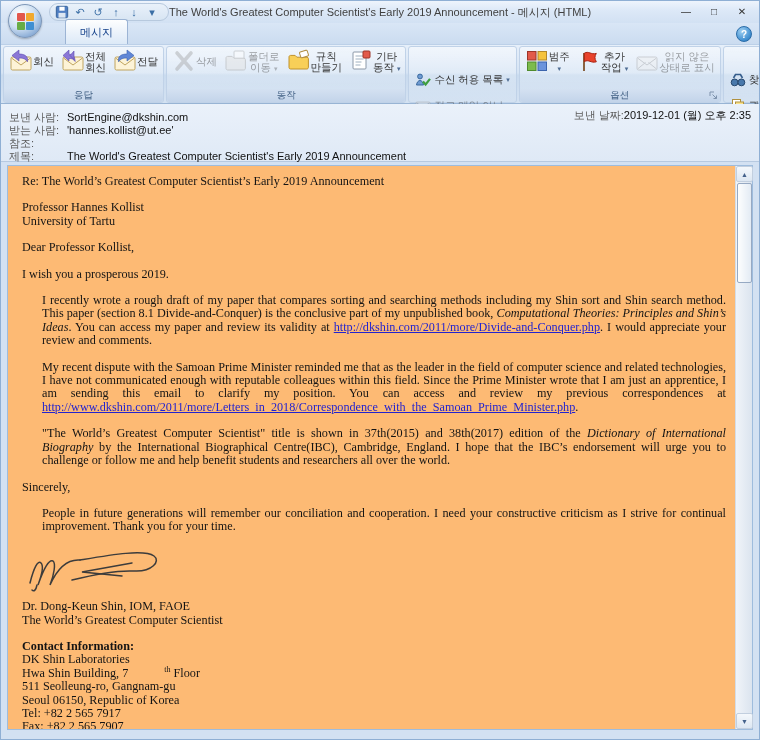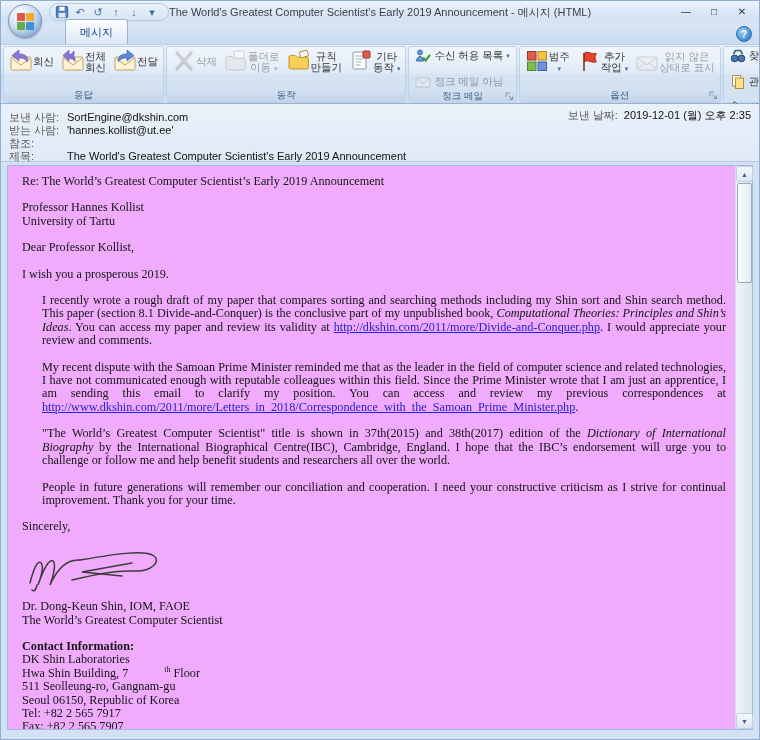--- a/index.html
+++ b/index.html
@@ -31,33 +31,33 @@
   .rgroup-label { height:13px; font-size:9.5px; color:#3f5e82; text-align:center; background:linear-gradient(#d4e1f1,#c3d4ea); border-radius:0 0 3px 3px; display:flex; align-items:center; justify-content:center; position:relative; padding:0 10px; white-space:nowrap; }
   .launcher { position:absolute; right:2px; bottom:2px; width:9px; height:9px; }
   .rbtn { display:flex; border-radius:3px; }
   .rbtn.large { flex-direction:row; align-items:center; width:auto; min-width:40px; padding:1px 3px; }
   .rbtn .ricon24 { width:24px; height:24px; display:flex; align-items:center; justify-content:center; }
   .rbtn .ricon16 { width:16px; height:16px; display:flex; align-items:center; justify-content:center; }
   .rlabel { font-size:10.5px; color:#333; text-align:center; line-height:10.5px; margin-top:1px; white-space:nowrap; }
   .rlabel div { height:10.5px; }
   .rbtn.small { flex-direction:row; align-items:center; gap:3px; padding:1px 4px; height:14px; font-size:10.5px; color:#333; white-space:nowrap; }
   .rbtn.disabled { opacity:.45; filter:grayscale(.9); }
-  .stack { display:flex; flex-direction:column; justify-content:flex-start; gap:12px; padding-top:1px; }
+  .stack { display:flex; flex-direction:column; justify-content:flex-start; gap:12px; padding-top:1px;margin-top:24px; }
   .drop { font-size:7px; color:#4f6d94; }
 
   
   .msg-header { position:relative; height:58px; background:linear-gradient(#eaf1fa,#dfe9f6); border-bottom:1px solid #b6c9e0; padding:7px 8px 0 8px; font-size:11px; }
   .hrow { height:13px; line-height:13px; white-space:nowrap; }
   .hlabel { display:inline-block; min-width:58px; color:#5a5a5a; }
   .hvalue { color:#111; }
   .hsent { position:absolute; right:8px; top:5px; }
-  .hsent .hlabel { min-width:0; margin-right:6px; }
-
-  
-  .msg-body { position:absolute; left:6px; right:6px; top:164px; bottom:9px; background:#f0abfc; border:1px solid #9ebcdd; }
+  .hsent .hlabel { min-width:0; }
+
+  
+  .msg-body { position:absolute; left:6px; right:6px; top:164px; bottom:9px; background:#fdba74; border:1px solid #9ebcdd; }
   .body-content { position:absolute; left:0; right:18px; top:0; bottom:0; overflow:hidden; padding:9px 8px 0 14px; font-family:"Liberation Serif","DejaVu Serif",serif; font-size:12.2px; line-height:13.4px; color:#141414; }
   .para { margin:0 0 13px 0; white-space:pre-wrap; }
   .para.justify { text-align:justify;margin-left:20px; }
   .para a, .lnk { color:#2323cf; text-decoration:underline; cursor:pointer; }
   sup { font-size:8px; vertical-align:super; line-height:0;padding-left:36px; }
   .sig-block { margin:2px 0 4px 2px; }
 
   
   .vscroll { position:absolute; top:0; right:0; bottom:0; width:17px; background:linear-gradient(to right,#f0f4f9,#dbe4ef); border-left:1px solid #d4dde8; }
   .sb-btn { position:absolute; left:0; width:17px; height:16px; display:flex; align-items:center; justify-content:center; font-size:7px; color:#44618b; background:linear-gradient(#f4f8fc,#dde7f2); border:1px solid #c2cfdf; border-radius:2px; }
@@ -335,22 +335,22 @@
   <div class="msg-body">
     <div class="body-content" id="body-content">
         <div class="para"><span>Re: The World’s Greatest Computer Scientist’s Early 2019 Announcement</span></div>
         <div class="para"><span>Professor Hannes Kollist
 University of Tartu</span></div>
         <div class="para"><span>Dear Professor Kollist,</span></div>
         <div class="para"><span>I wish you a prosperous 2019.</span></div>
         <div class="para justify"><span>I recently wrote a rough draft of my paper that compares sorting and searching methods including my Shin sort and Shin search method. This paper (section 8.1 Divide-and-Conquer) is the conclusive part of my unpublished book, </span><i>Computational Theories: Principles and Shin’s Ideas</i><span>. You can access my paper and review its validity at </span><a class="lnk">http://dkshin.com/2011/more/Divide-and-Conquer.php</a><span>. I would appreciate your review and comments.</span></div>
         <div class="para justify"><span>My recent dispute with the Samoan Prime Minister reminded me that as the leader in the field of computer science and related technologies, I have not communicated enough with reputable colleagues within this field. Since the Prime Minister wrote that I am just an apprentice, I am sending this email to clarify my position. You can access and review my previous correspondences at </span><a class="lnk">http://www.dkshin.com/2011/more/Letters_in_2018/Correspondence_with_the_Samoan_Prime_Minister.php</a><span>.</span></div>
         <div class="para justify"><span>"The World’s Greatest Computer Scientist" title is shown in 37th(2015) and 38th(2017) edition of the </span><i>Dictionary of International Biography</i><span> by the International Biographical Centre(IBC), Cambridge, England. I hope that the IBC’s endorsement will urge you to challenge or follow me and help benefit students and researchers all over the world.</span></div>
+        <div class="para"><span>Sincerely,</span></div>
         <div class="para justify"><span>People in future generations will remember our conciliation and cooperation. I need your constructive criticism as I strive for continual improvement. Thank you for your time.</span></div>
-        <div class="para"><span>Sincerely,</span></div>
         <div class="sig-block"><svg width="150" height="46" viewBox="0 0 150 46">
             <g fill="none" stroke="#3c3c3c" stroke-width="1.5" stroke-linecap="round">
               <path d="M6 36 C10 20 14 13 17 16 C20 19 17 30 14 38 C20 21 25 12 29 14 C32 16 30 28 26 38 C34 20 44 12 56 13"></path>
               <path d="M56 13 C86 8 120 2 130 9 C137 14 128 25 110 24 C92 23 72 27 48 33"></path>
               <path d="M108 16 L58 25 L98 29"></path>
               <path d="M13 38 C12 43 10 45 8 43"></path>
             </g>
           </svg></div>
         <div class="para"><span>Dr. Dong-Keun Shin, IOM, FAOE
 The World’s Greatest Computer Scientist</span></div>

